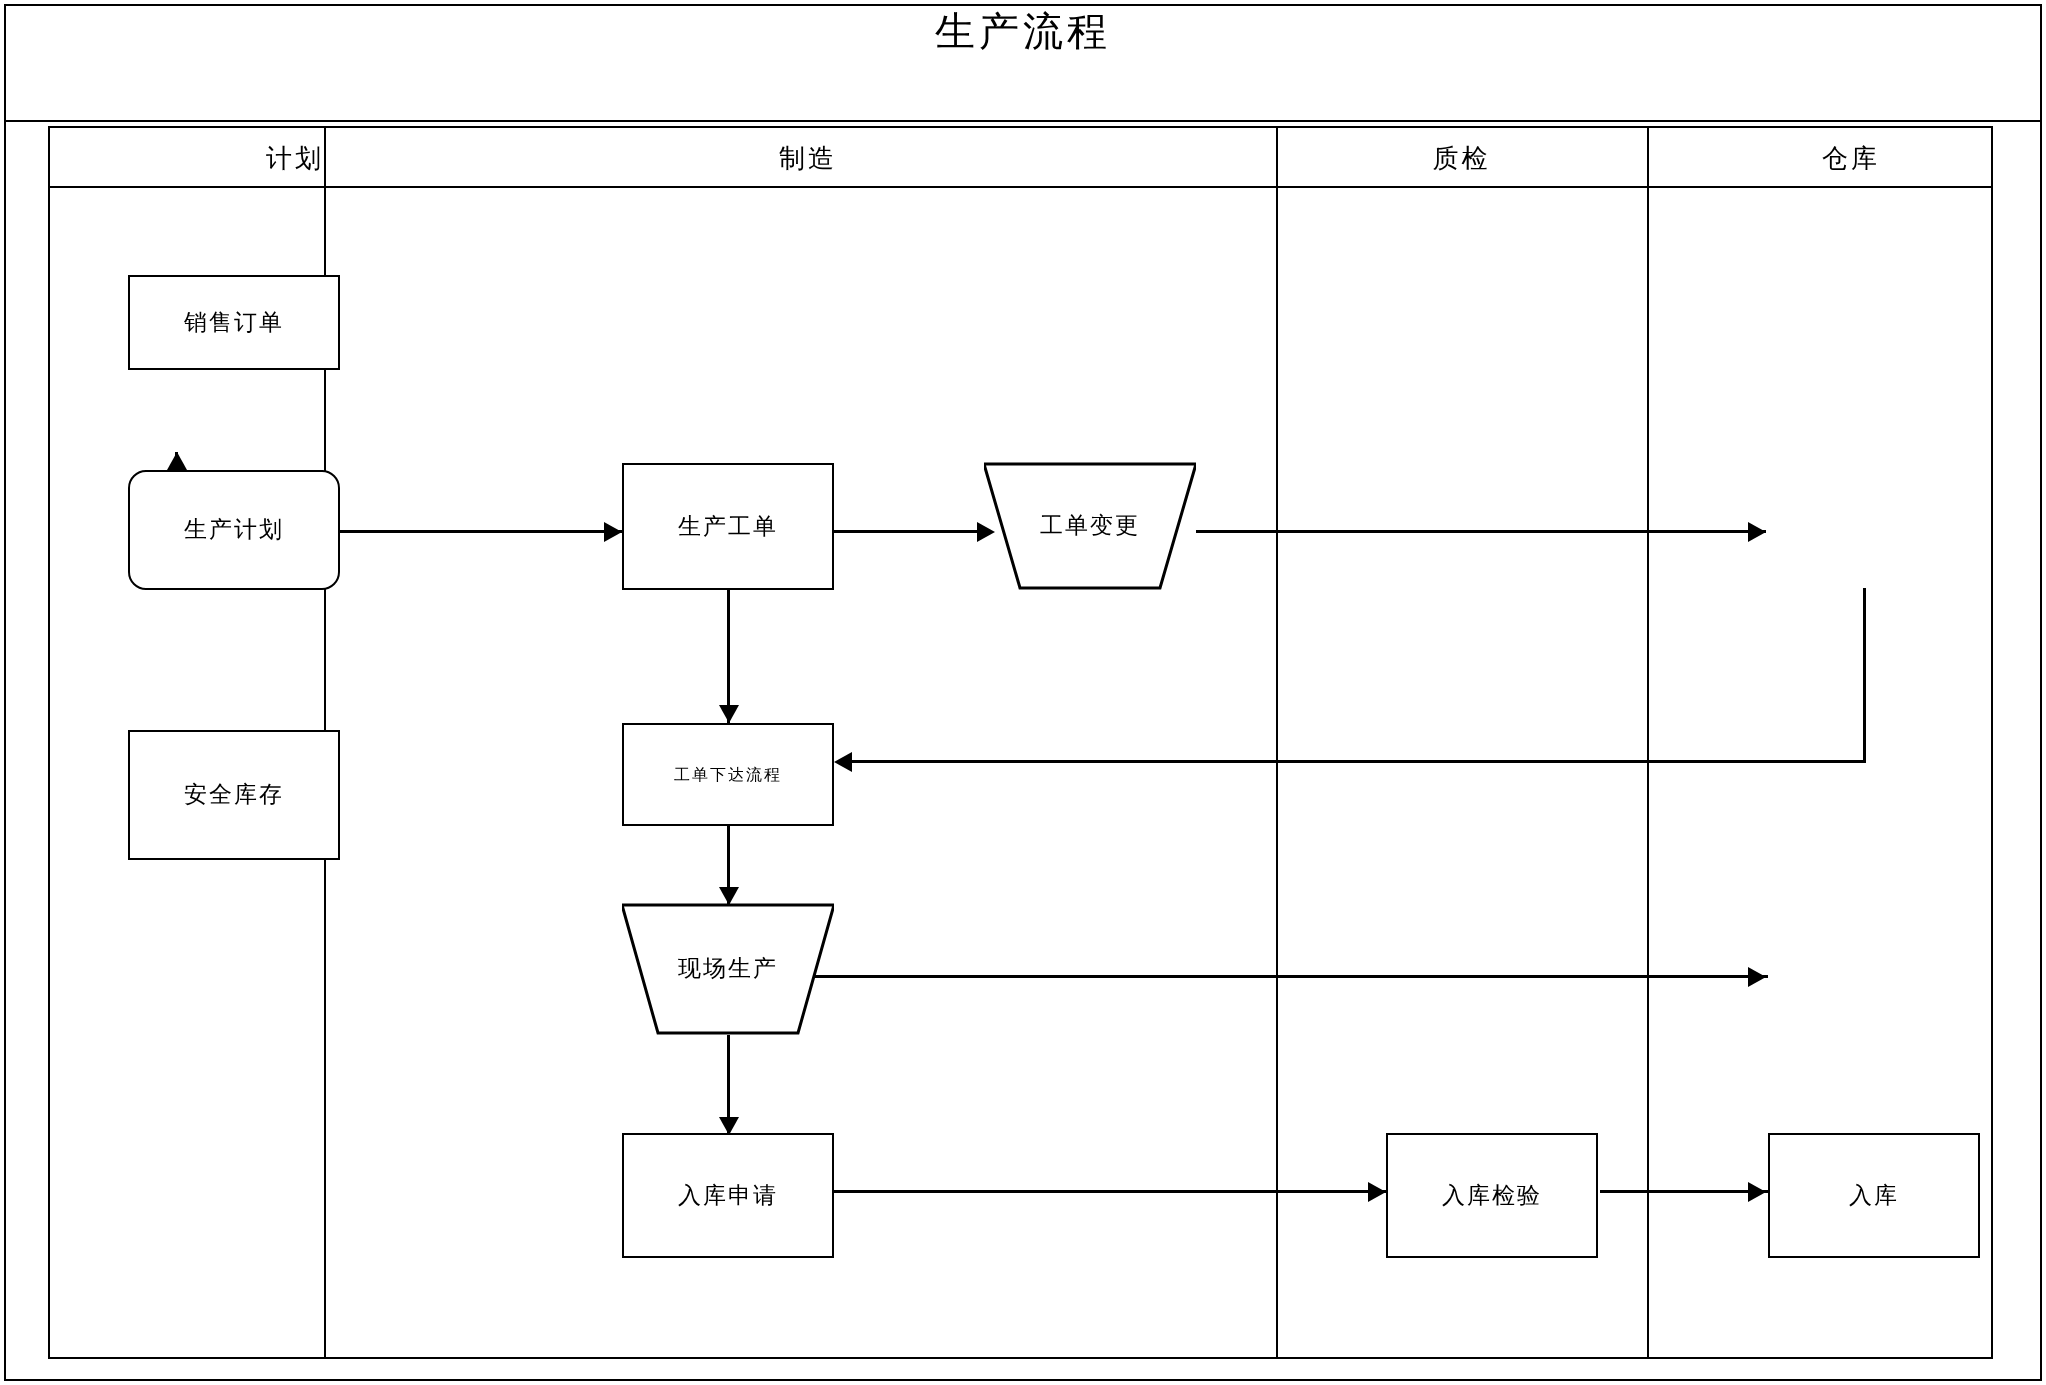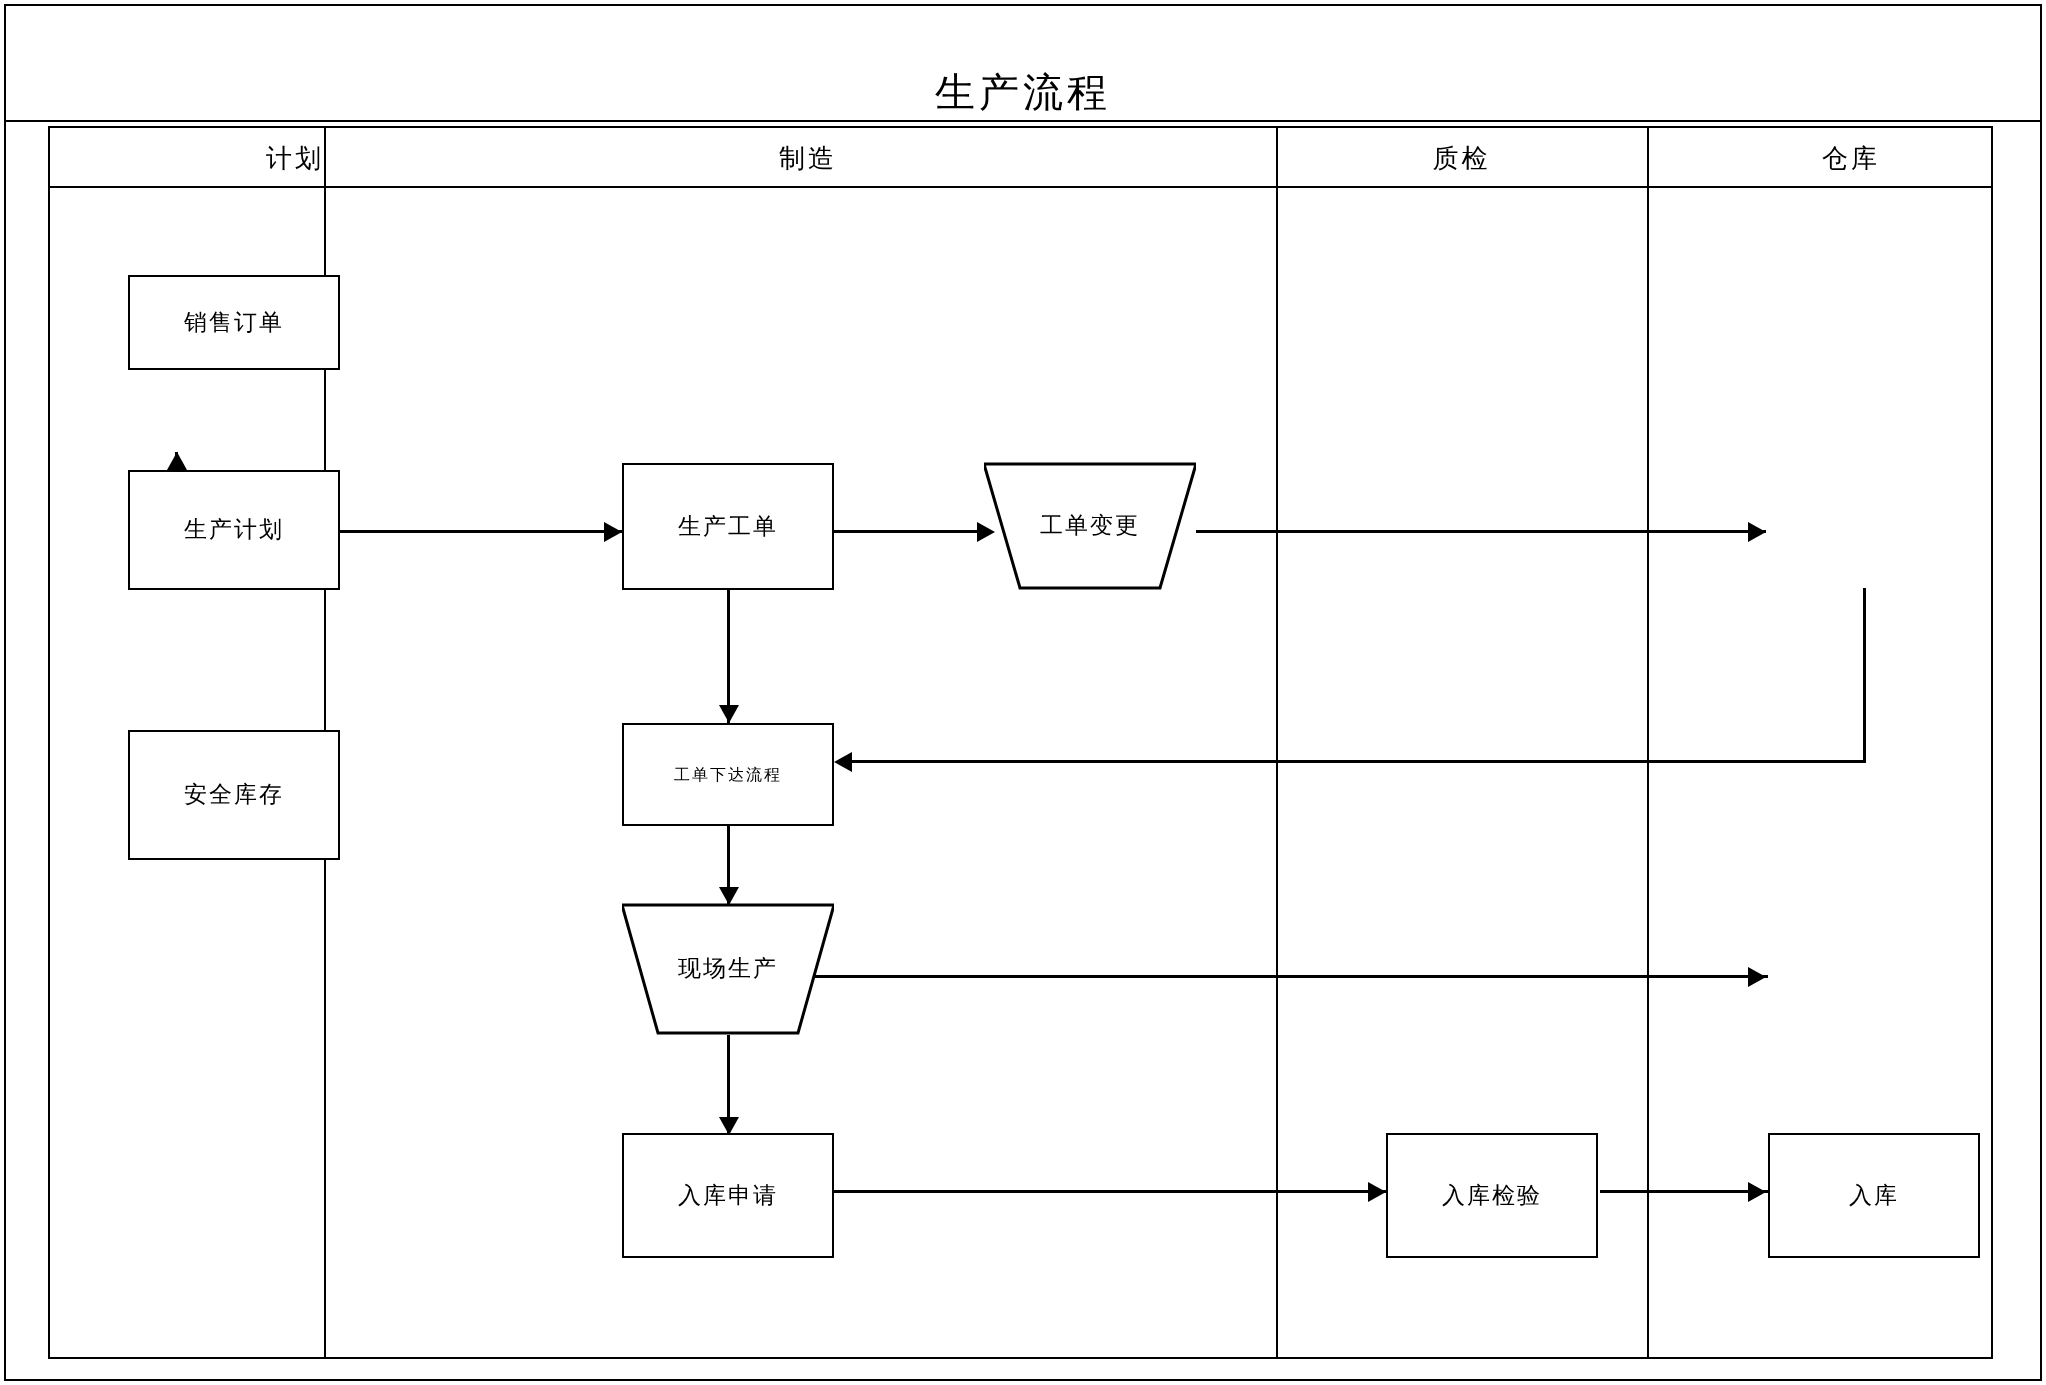--- a/index.html
+++ b/index.html
@@ -34,21 +34,21 @@
   
   .title-band {
     position: absolute;
     left: 4px;
     top: 4px;
     width: 2038px;
     height: 118px;
     box-sizing: border-box;
     border-bottom: 2px solid #000;
     display: flex;
-    align-items: flex-end;
+    align-items: flex-start;
     justify-content: center;
   }
   .title-text {
     font-size: 40px;
     letter-spacing: 4px;
     color: #000;
   }
 
   
   .lane-table {
@@ -228,21 +228,21 @@
   <div class="conn h" style="left:834px; top:1190px; width:552px;"></div>
   <div class="arrow right" style="left:1368px; top:1182px;"></div>
 
   <div class="conn h" style="left:1600px; top:1190px; width:168px;"></div>
   <div class="arrow right" style="left:1748px; top:1182px;"></div>
 
   <div class="node rect" style="left:128px; top:275px; width:212px; height:95px;">
     <span class="node-label">销售订单</span>
   </div>
 
-  <div class="node rect" style="left:128px; top:470px; width:212px; height:120px;">
+  <div class="node rect" style="left:128px; top:470px; width:212px; height:120px;border-radius:18px;">
     <span class="node-label">生产计划</span>
   </div>
 
   <div class="node rect" style="left:128px; top:730px; width:212px; height:130px;">
     <span class="node-label">安全库存</span>
   </div>
 
   <div class="node rect" style="left:622px; top:463px; width:212px; height:127px;">
     <span class="node-label">生产工单</span>
   </div>

